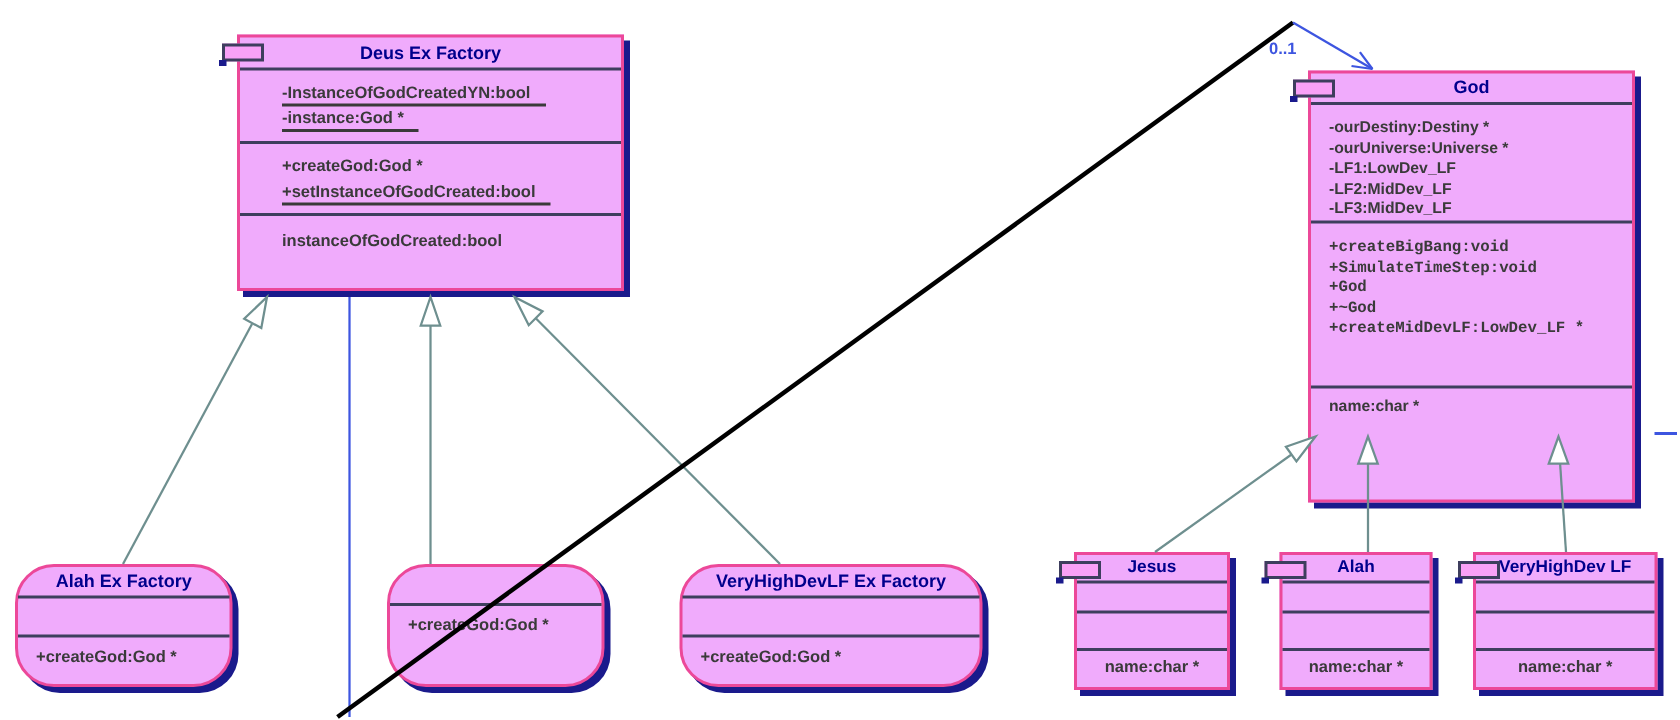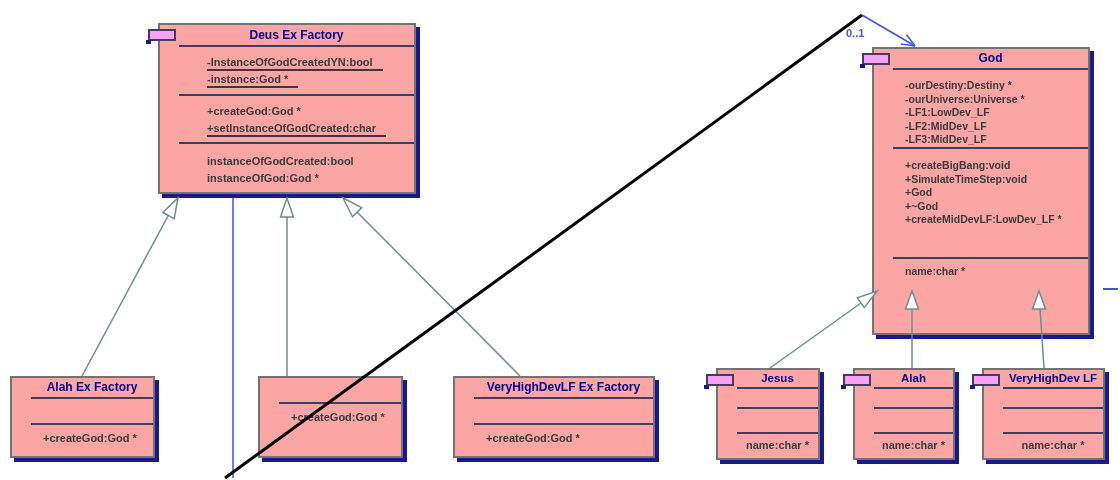--- a/index.html
+++ b/index.html
@@ -1,23 +1,23 @@
 <!DOCTYPE html>
 <html><head>
 <meta charset="utf-8">
 <style>
   html,body{margin:0;padding:0;background:#ffffff;}
   body{width:1120px;height:480px;position:relative;overflow:hidden;
        font-family:"Liberation Sans","DejaVu Sans",sans-serif;}
   .canvas{position:absolute;left:0;top:0;width:1120px;height:480px;}
 
   
-  .classbox{position:absolute;background:#fca5a5;border:2px solid #737373;
+  .classbox{position:absolute;background:#f0abfc;border:2px solid #ec4899;
             box-shadow:4px 4px 0 0 #1A1A8C;box-sizing:border-box;
-            color:#3A3A3A;font-weight:bold;z-index:3;padding-left:19px;}
+            color:#3A3A3A;font-weight:bold;z-index:3;}
   .classbox .title{color:#00008C;font-weight:bold;text-align:center;
             border-bottom:2px solid #3E3E5E;box-sizing:border-box;
             white-space:nowrap;overflow:hidden;}
   .sec{border-bottom:2px solid #3E3E5E;box-sizing:border-box;
        padding-left:12px;overflow:hidden;}
   .sec.last{border-bottom:none;}
   .m{white-space:nowrap;}
   .u{display:inline-block;border-bottom:2px solid #3A3A3A;padding-right:10px;line-height:1.05;}
 
   
@@ -32,25 +32,25 @@
   #box-deus .sec .m{line-height:17px;margin-left:16px;}
   #box-deus .s-attr{height:49px;padding-top:7px;}
   #box-deus .s-meth{height:48px;padding-top:7px;}
   #box-deus .s-data{height:48px;padding-top:9px;border-radius:14px;}
 
   
   #box-god{left:872px;top:47px;width:218px;height:288px;font-size:10.5px;}
   #box-god .title{height:21px;line-height:19px;font-size:12px;}
   #box-god .sec .m{line-height:13.6px;}
   #box-god .s-attr{height:79px;padding-top:9px;}
-  #box-god .s-meth{height:110px;padding-top:10px;}
+  #box-god .s-meth{height:110px;padding-top:10px;font-family:Liberation Mono, monospace;}
   #box-god .s-data{height:26px;padding-top:6px;}
 
   
-  .factorybox{top:376px;height:82px;font-size:11px;}
+  .factorybox{top:376px;height:82px;font-size:11px;border-radius:26px;}
   .factorybox .title{height:21px;line-height:19px;font-size:12px;}
   .factorybox .s-empty{height:26px;}
   .factorybox .s-meth{height:31px;padding-top:7px;}
   #box-alah-f{left:10px;width:145px;}
   #box-jesus-f{left:258px;width:145px;}
   #box-vhdlf-f{left:453px;width:202px;}
 
   
   .godsub{top:368px;height:92px;font-size:11px;}
   .godsub .title{height:19px;line-height:17px;font-size:11.5px;}
@@ -76,25 +76,24 @@
 
   <div class="classbox" id="box-deus">
     <span class="tab"></span>
     <div class="title">Deus Ex Factory</div>
     <div class="sec s-attr">
       <div class="m"><span class="u">-InstanceOfGodCreatedYN:bool</span></div>
       <div class="m"><span class="u">-instance:God *</span></div>
     </div>
     <div class="sec s-meth">
       <div class="m">+createGod:God *</div>
-      <div class="m"><span class="u">+setInstanceOfGodCreated:char</span></div>
+      <div class="m"><span class="u">+setInstanceOfGodCreated:bool</span></div>
     </div>
     <div class="sec s-data last">
       <div class="m">instanceOfGodCreated:bool</div>
-      <div class="m">instanceOfGod:God *</div>
     </div>
   </div>
 
   <div class="classbox" id="box-god">
     <span class="tab"></span>
     <div class="title">God</div>
     <div class="sec s-attr">
       <div class="m">-ourDestiny:Destiny *</div>
       <div class="m">-ourUniverse:Universe *</div>
       <div class="m">-LF1:LowDev_LF</div>

